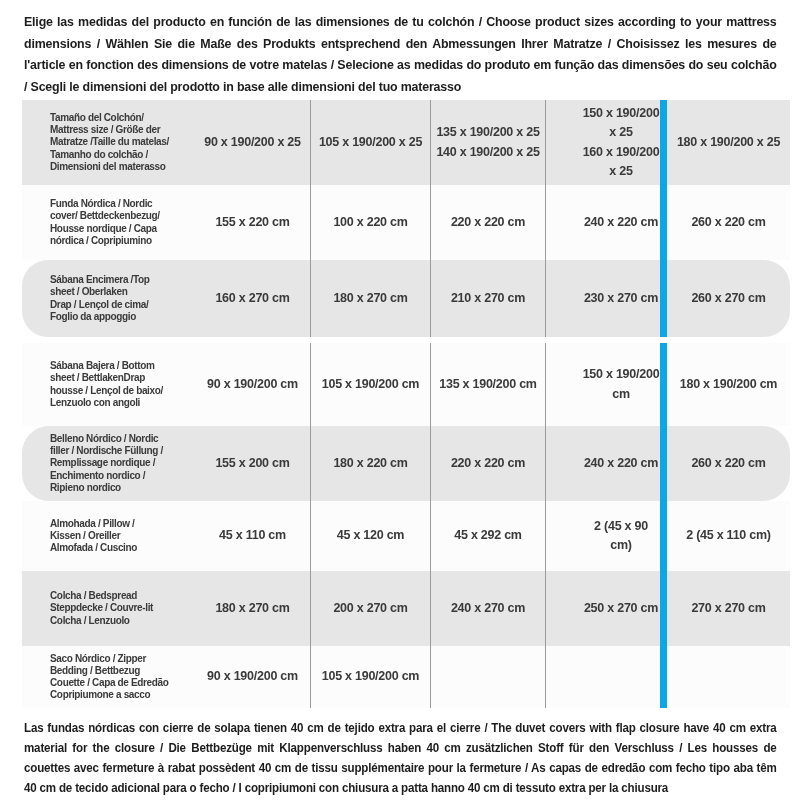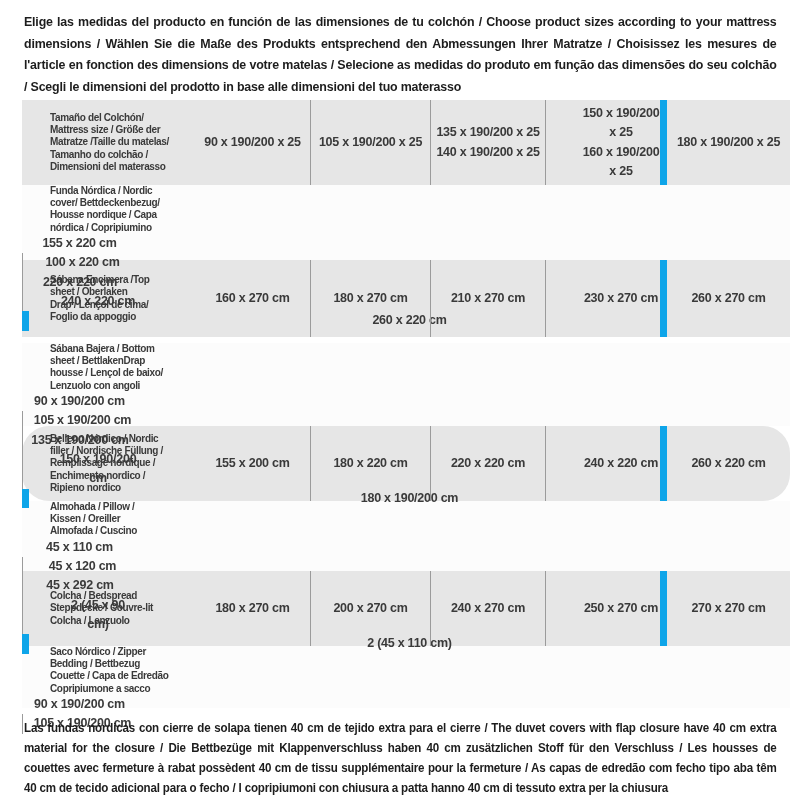--- a/index.html
+++ b/index.html
@@ -24,23 +24,23 @@
   .footer { top: 719px; font-size: 12.6px; line-height: 1.58; }
 
   .size-table {
     position: absolute;
     top: 100px; left: 22px;
     width: 768px;
     color: #3a3a3a;
   }
   .row { display: flex; }
   .row.gray  { background: #e6e6e6; }
-  .row.light { background: #fcfcfc; flex-direction: column; }
+  .row.light { background: #fcfcfc; }
   .h0 { height: 85px; } .h1 { height: 75px; }
-  .h2 { height: 77px; } .h3 { height: 83px; margin-top: 6px; }
+  .h2 { height: 77px; border-radius: 26px; } .h3 { height: 83px; margin-top: 6px; }
   .h4 { height: 75px; border-radius: 27px; } .h5 { height: 70px; }
   .h6 { height: 75px; } .h7 { height: 62px; }
 
   .cell { box-sizing: border-box; white-space: pre-line; }
   .label-cell {
     width: 173px;
     padding-left: 28px;
     display: flex; align-items: center;
     font-size: 10px;
     line-height: 1.22;

